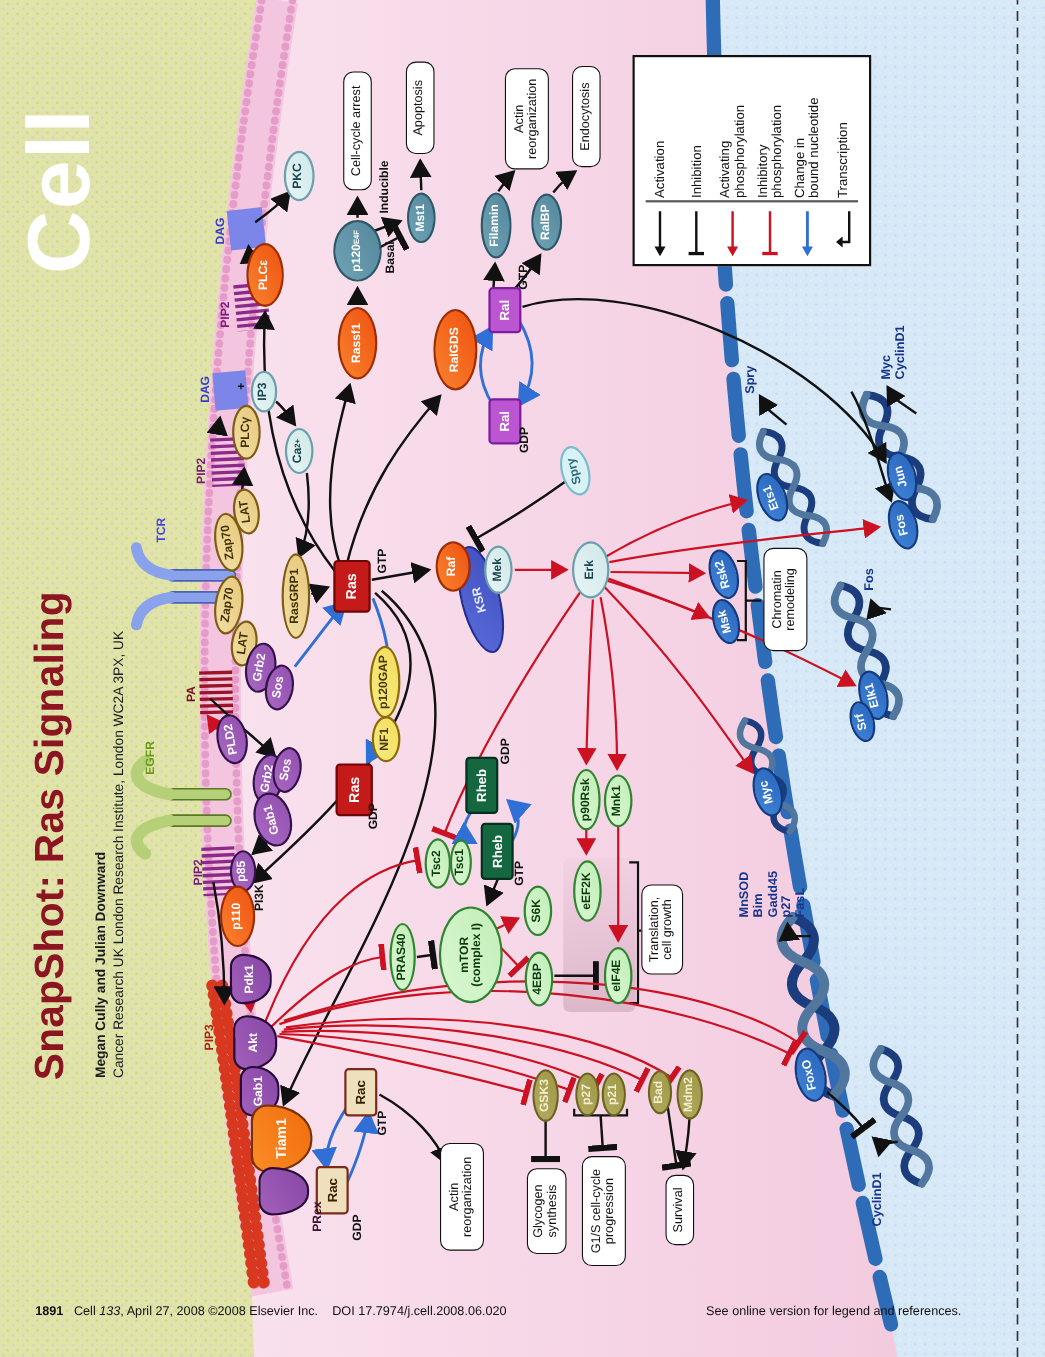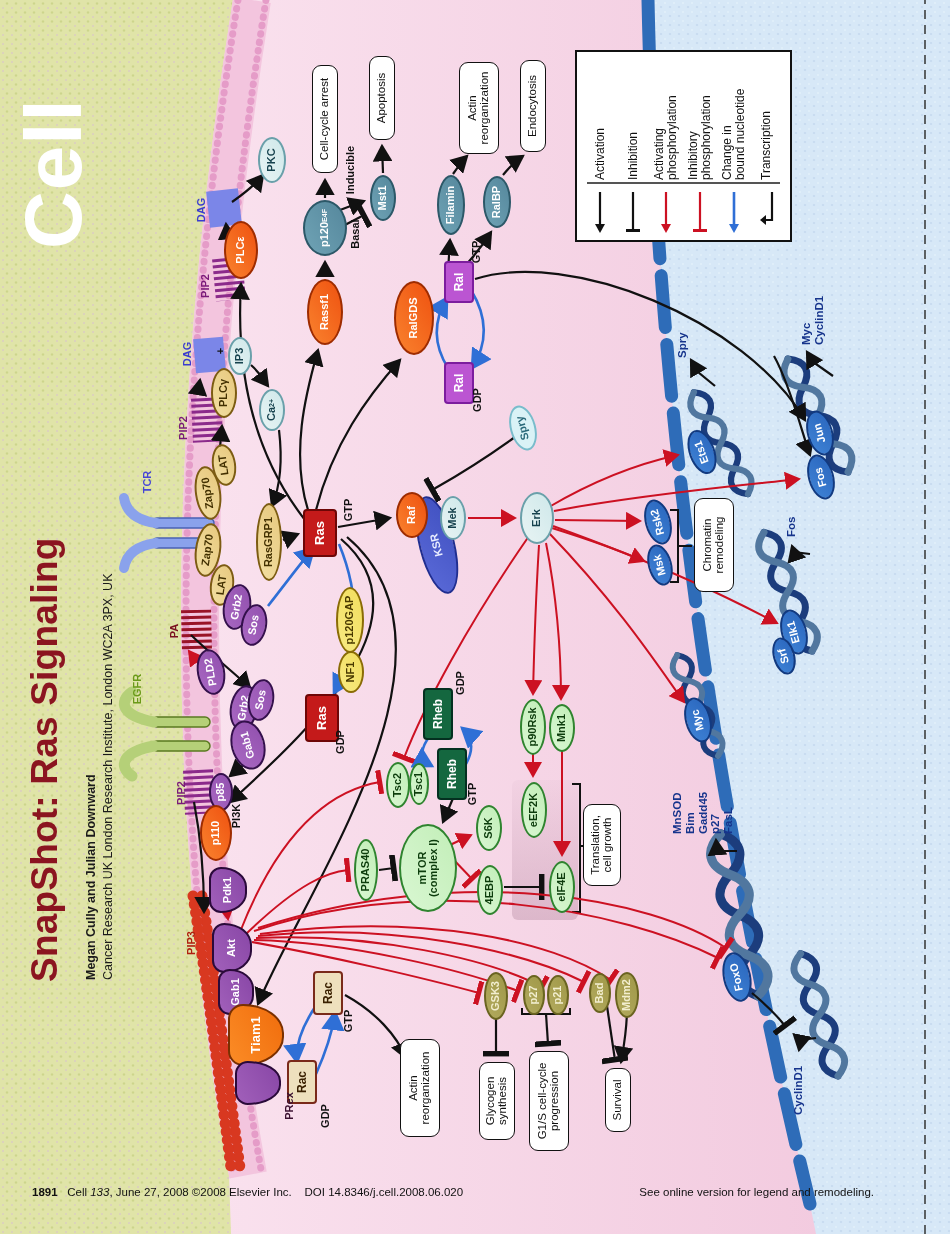--- a/index.html
+++ b/index.html
@@ -407,18 +407,18 @@
             <path d="M11,7 L16,1 L21,7 Z" fill="#111"></path>
           </svg>
           <span class="llab">Transcription</span>
         </div>
       </div>
   </div>
 
   <div id="footer">
     <span class="fl">
       <b>1891</b>&nbsp;&nbsp;
-      <span>Cell </span><i>133</i><span>, June 27, 2008 ©2008 Elsevier Inc.</span>&nbsp;&nbsp;&nbsp;
-      <span>DOI 14.8346/j.cell.2008.06.020</span>
+      <span>Cell </span><i>133</i><span>, April 27, 2008 ©2008 Elsevier Inc.</span>&nbsp;&nbsp;&nbsp;
+      <span>DOI 17.7974/j.cell.2008.06.020</span>
     </span>
-    <span class="fr">See online version for legend and remodeling.</span>
+    <span class="fr">See online version for legend and references.</span>
   </div>
 </div>
 
 </body></html>

